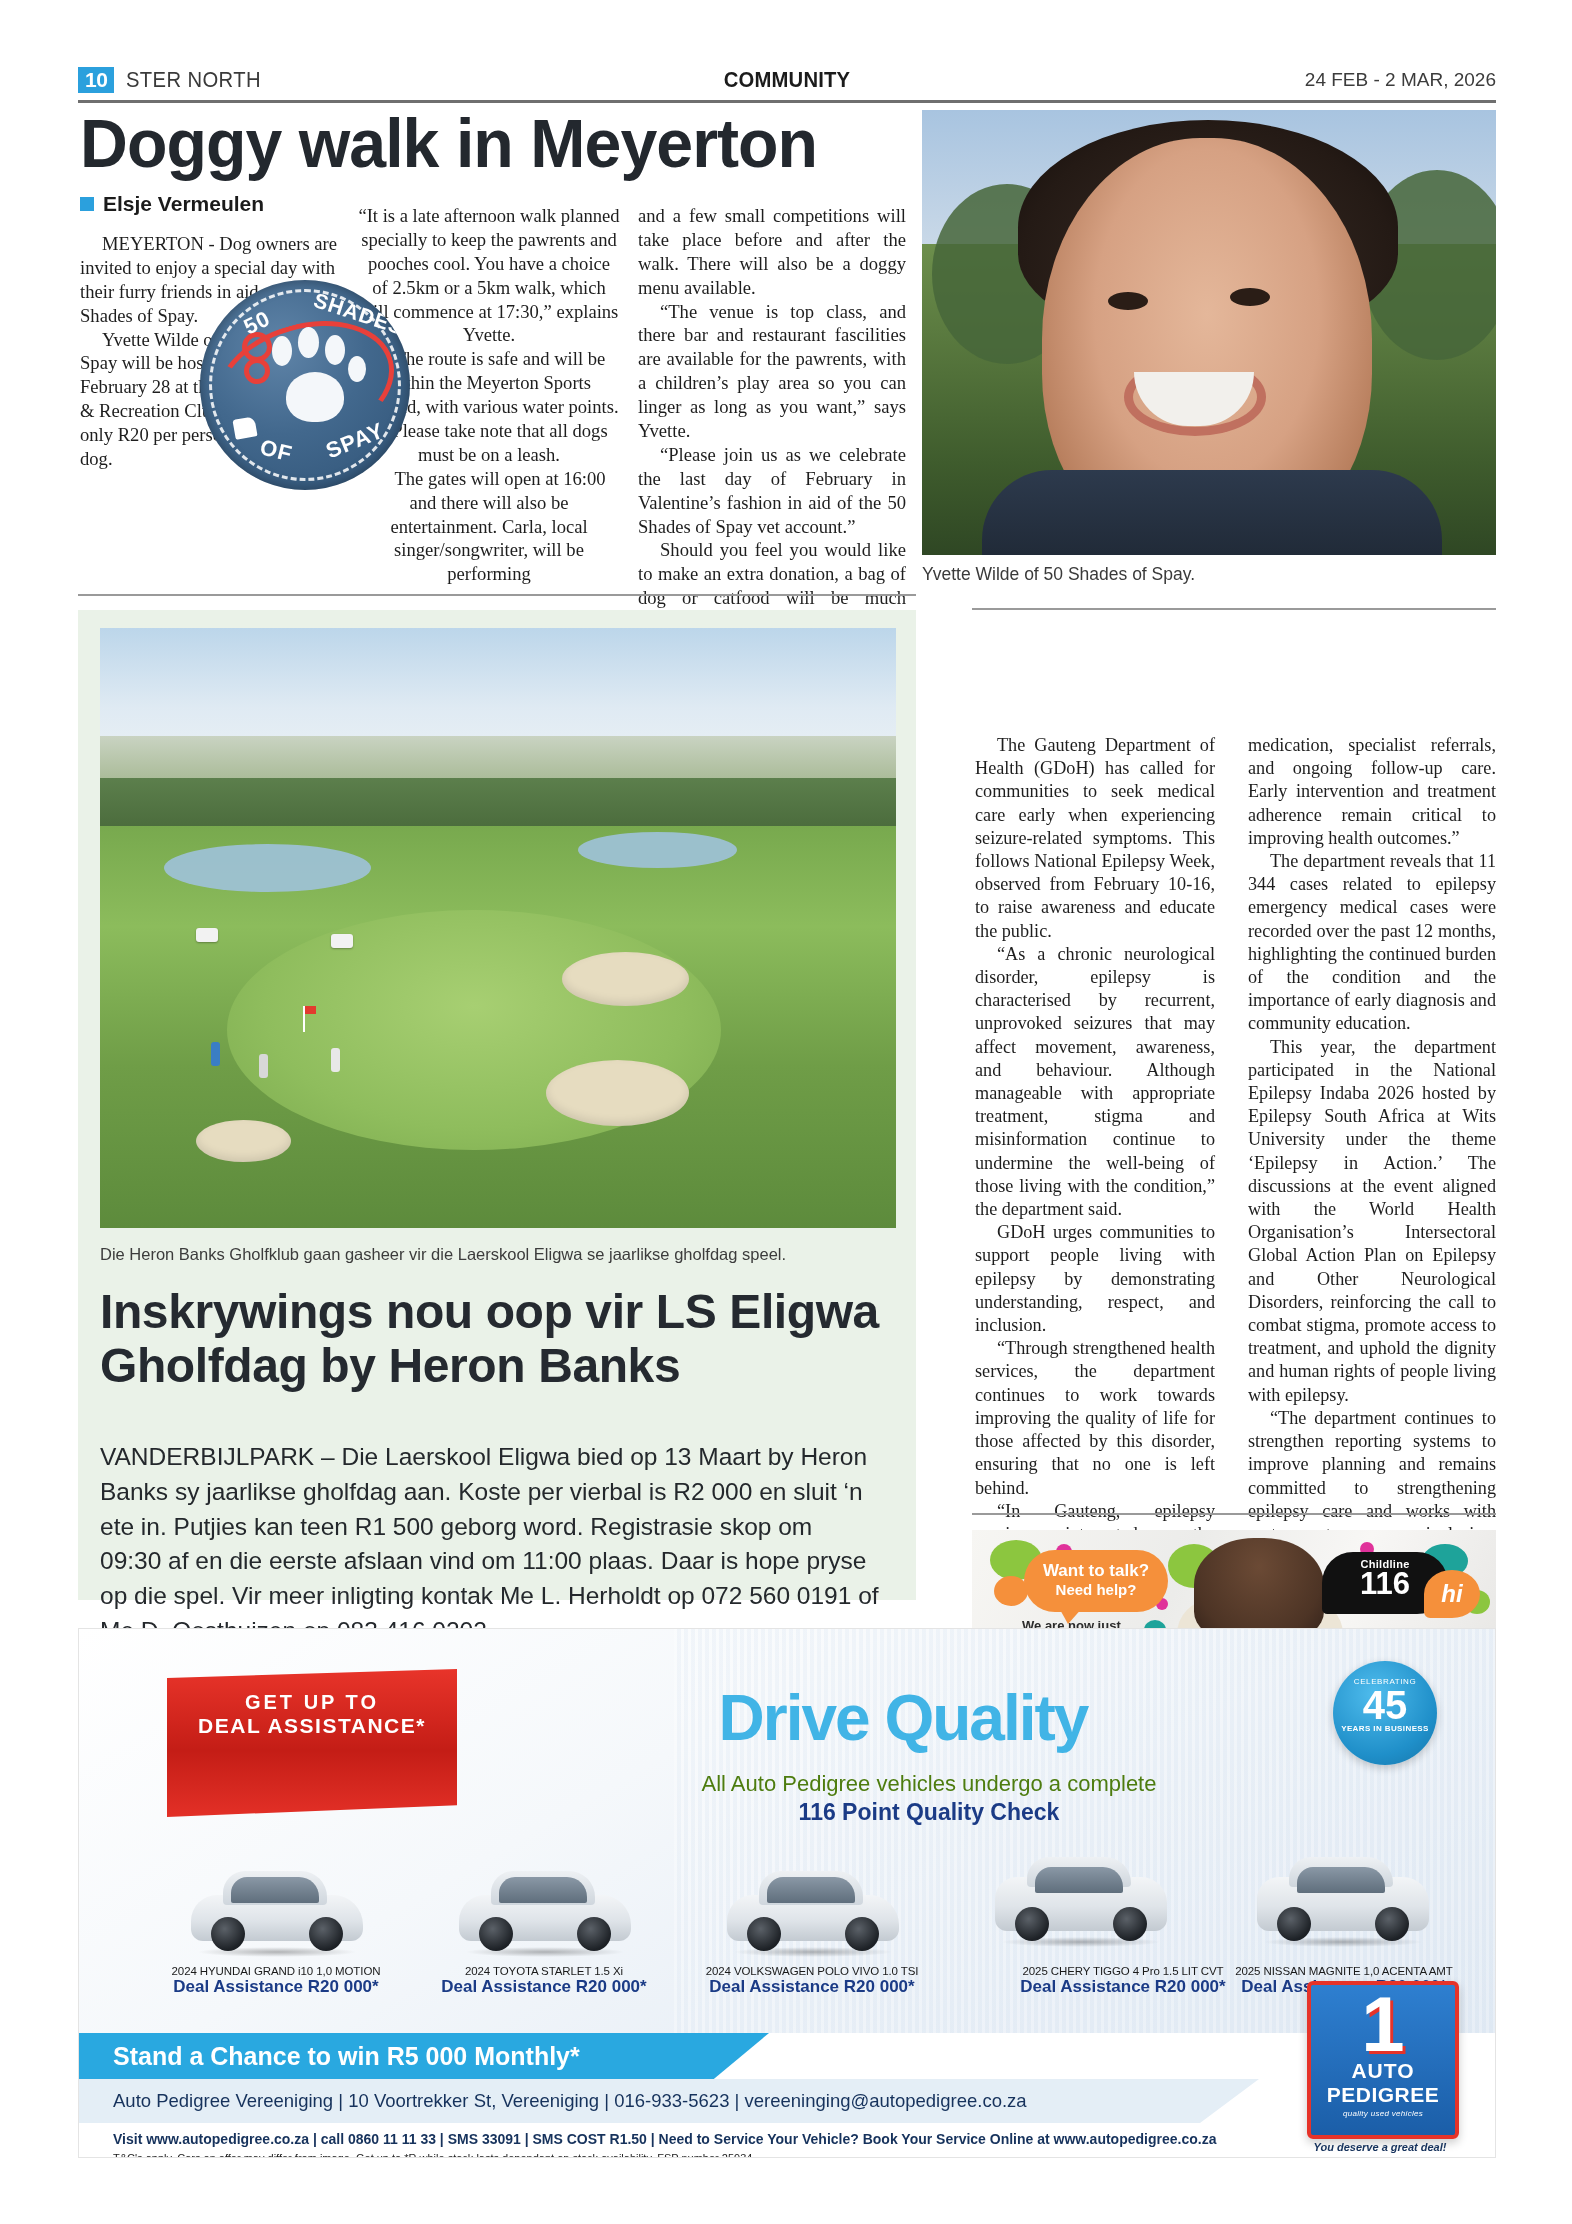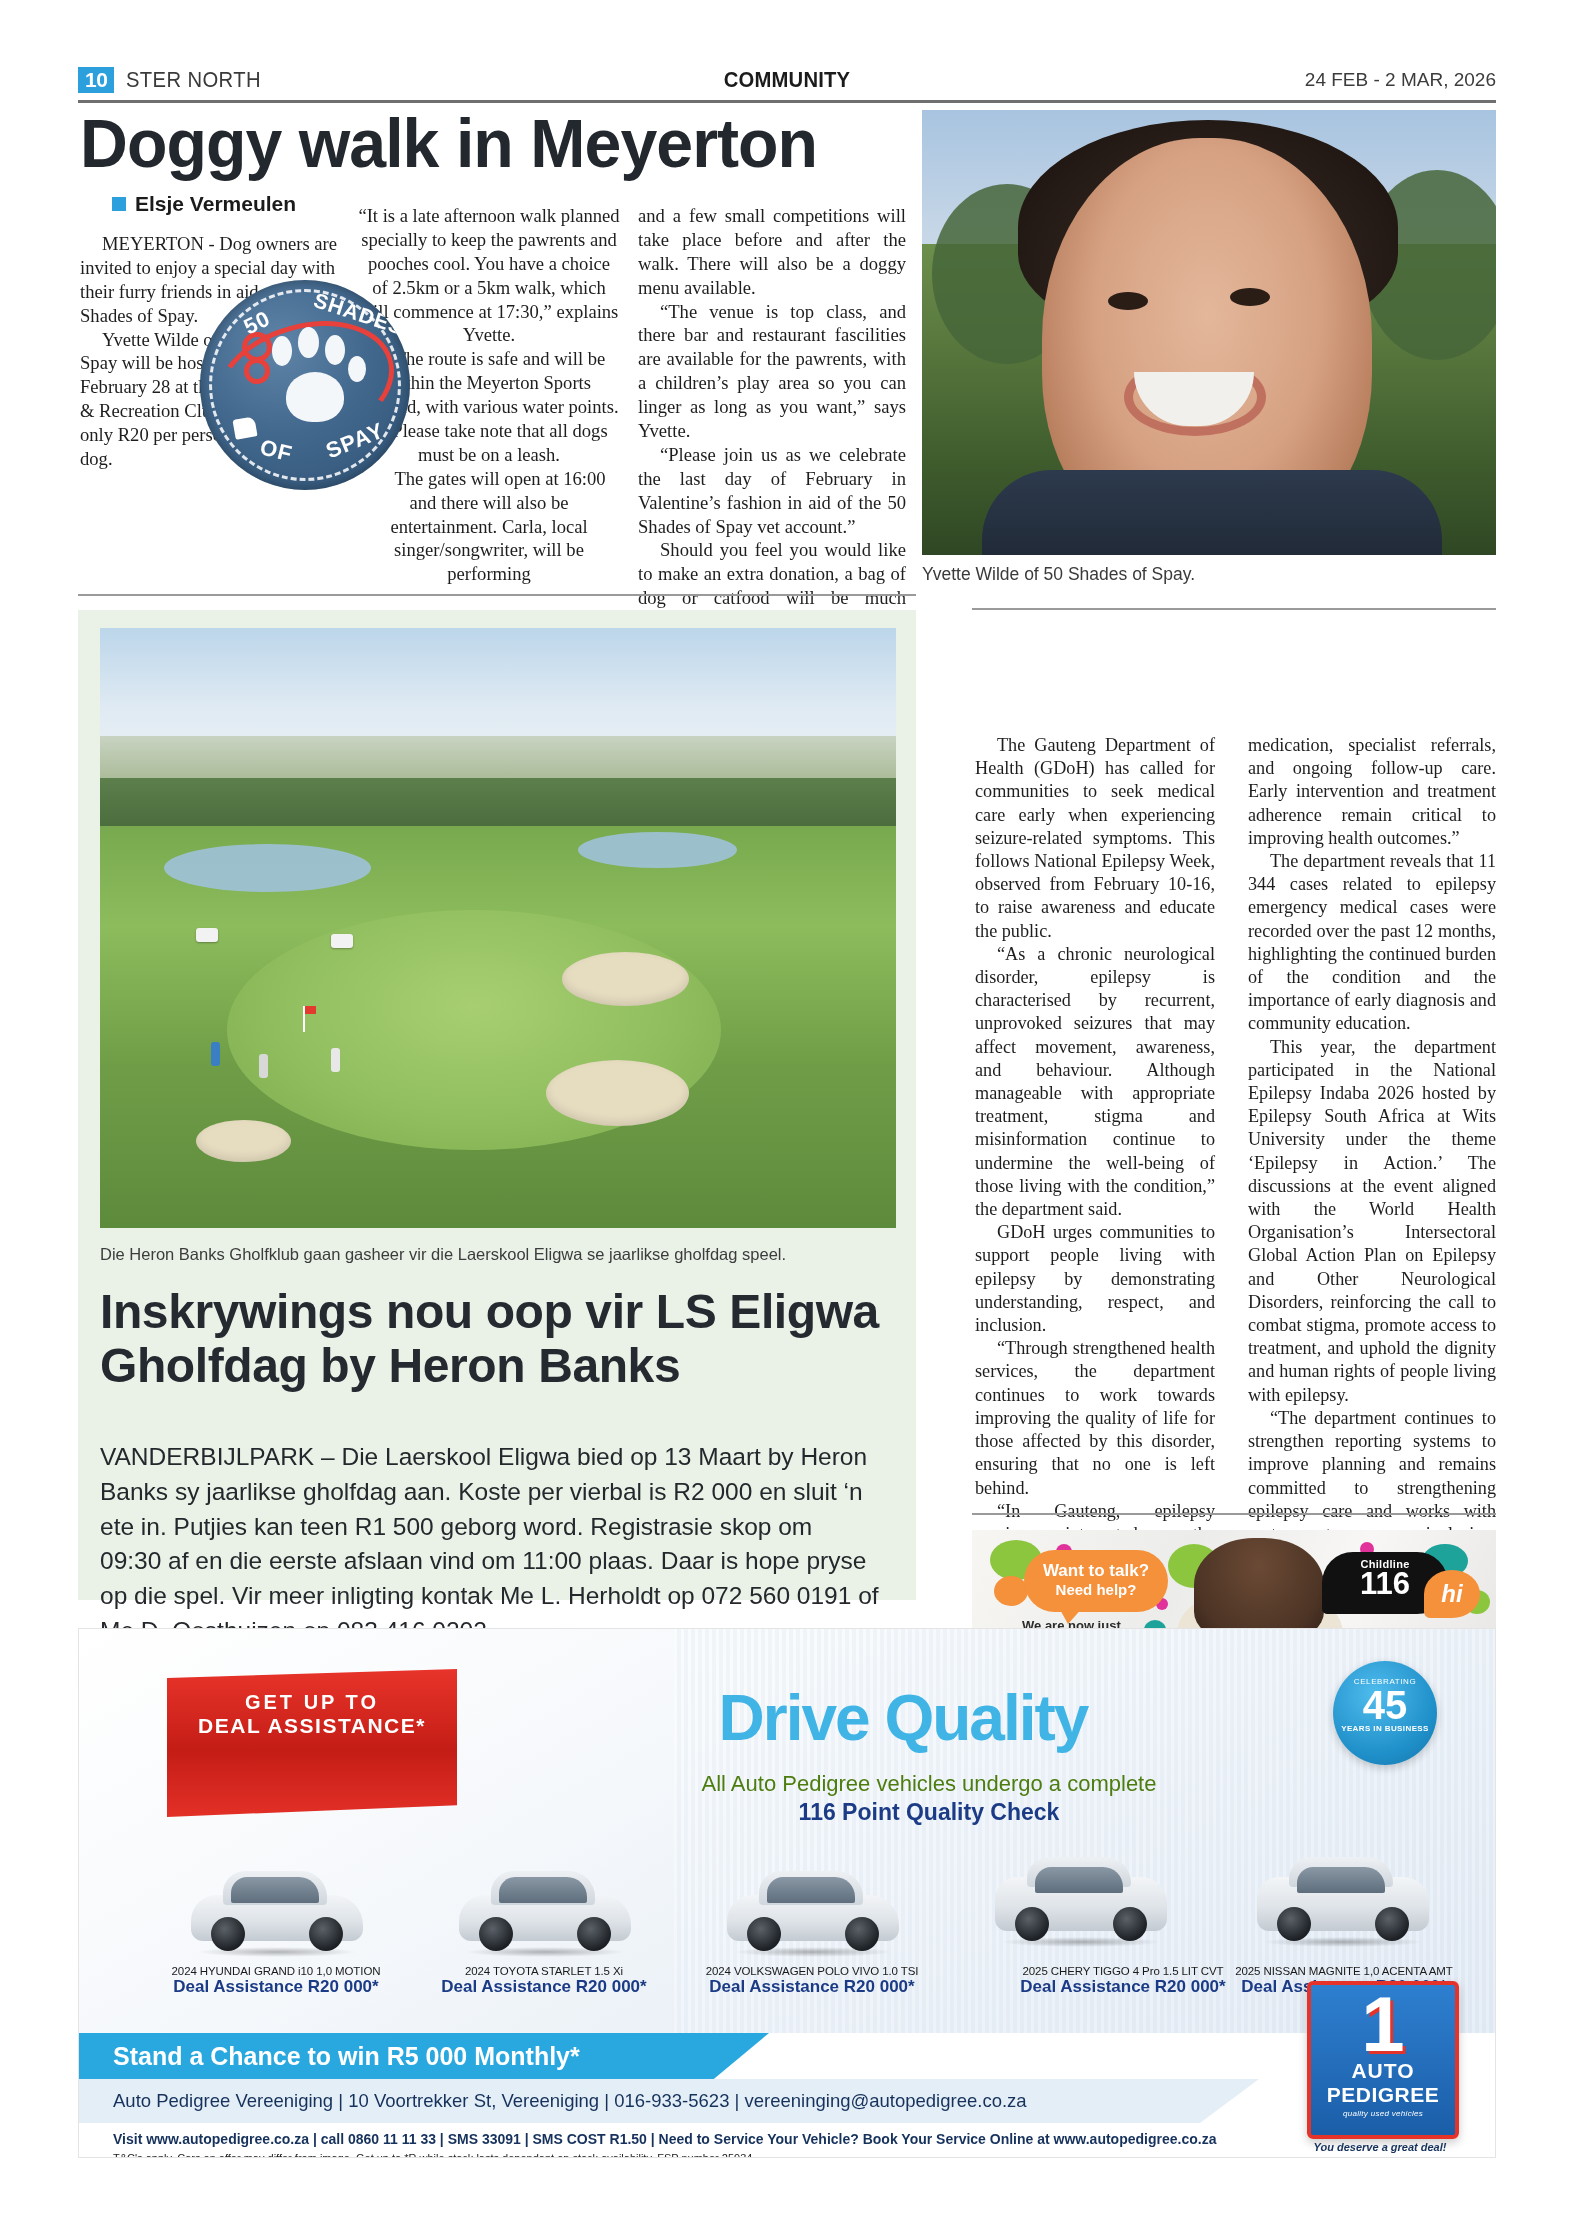--- a/index.html
+++ b/index.html
@@ -47,21 +47,21 @@
     position: absolute; left: 80px; top: 108px; width: 830px;
     font-family: "Liberation Sans Narrow","Liberation Sans", sans-serif;
     font-weight: bold; font-size: 69px; line-height: 1.04; color: #23282e;
     letter-spacing: -1px;
     transform: scaleX(0.96); transform-origin: left top;
   }
 
   
   .byline {
     position: absolute; left: 80px; top: 192px;
-    display: flex; align-items: center; gap: 9px; margin-left: 32px;
+    display: flex; align-items: center; gap: 9px;
   }
   .byline-marker { width: 14px; height: 14px; background: #2ba0dd; }
   .byline-name {
     font-family: "Liberation Sans Narrow","Liberation Sans", sans-serif;
     font-weight: bold; font-size: 21px; color: #1b1b1b;
   }
 
   
   .serif {
     font-family: "Liberation Serif", "DejaVu Serif", serif;

